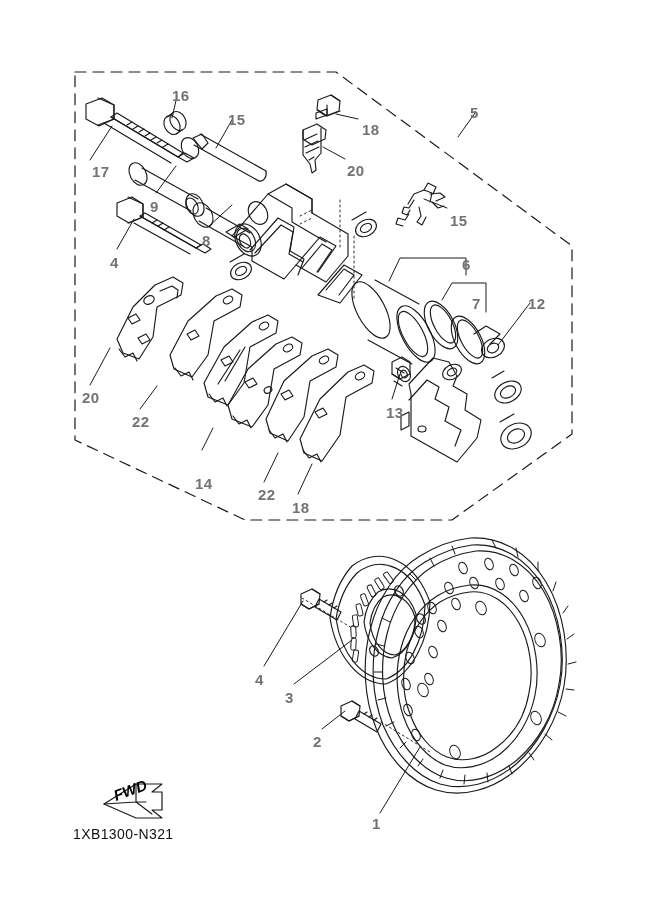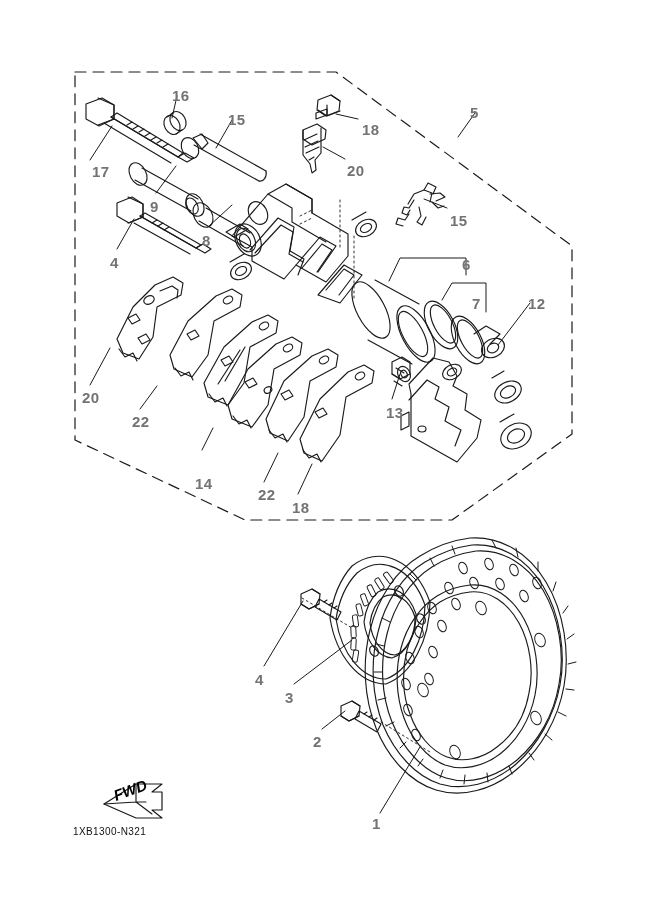--- a/index.html
+++ b/index.html
@@ -2,21 +2,21 @@
 <html><head>
 <meta charset="utf-8">
 <style>
   html,body{margin:0;padding:0;background:#ffffff;}
   body{width:661px;height:913px;position:relative;overflow:hidden;
        font-family:"Liberation Sans","DejaVu Sans",sans-serif;color:#000;}
   #diagram-root{position:absolute;inset:0;}
   svg.layer{position:absolute;top:0;left:0;width:661px;height:913px;}
   .callout{position:absolute;font-size:15px;font-weight:700;letter-spacing:.3px;
            color:#737373;line-height:1;white-space:nowrap;}
-  .partnum{position:absolute;font-size:10px;letter-spacing:.4px;color:#111;white-space:nowrap;}
+  .partnum{position:absolute;font-size:14px;letter-spacing:.4px;color:#111;white-space:nowrap;}
   .fwd-label{font-size:15px;font-weight:700;font-style:italic;fill:#000;}
 </style>
 </head>
 <body>
 
 <div id="diagram-root">
 
   <svg class="layer" viewBox="0 0 661 913">
     <g fill="none" stroke="#1a1a1a" stroke-width="1.15" stroke-linejoin="round" stroke-linecap="round">
 

